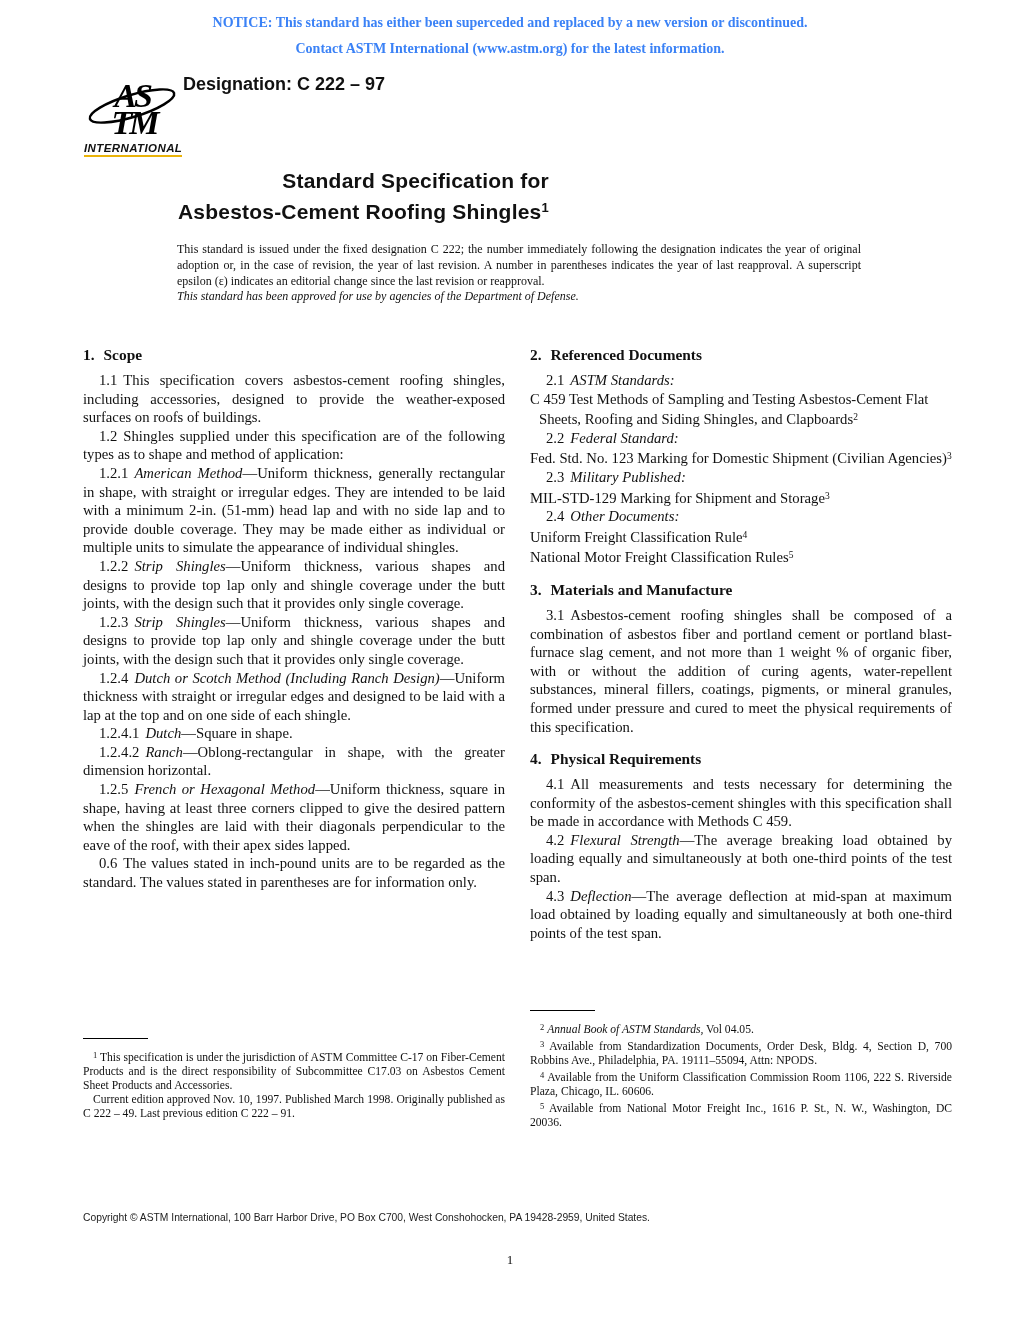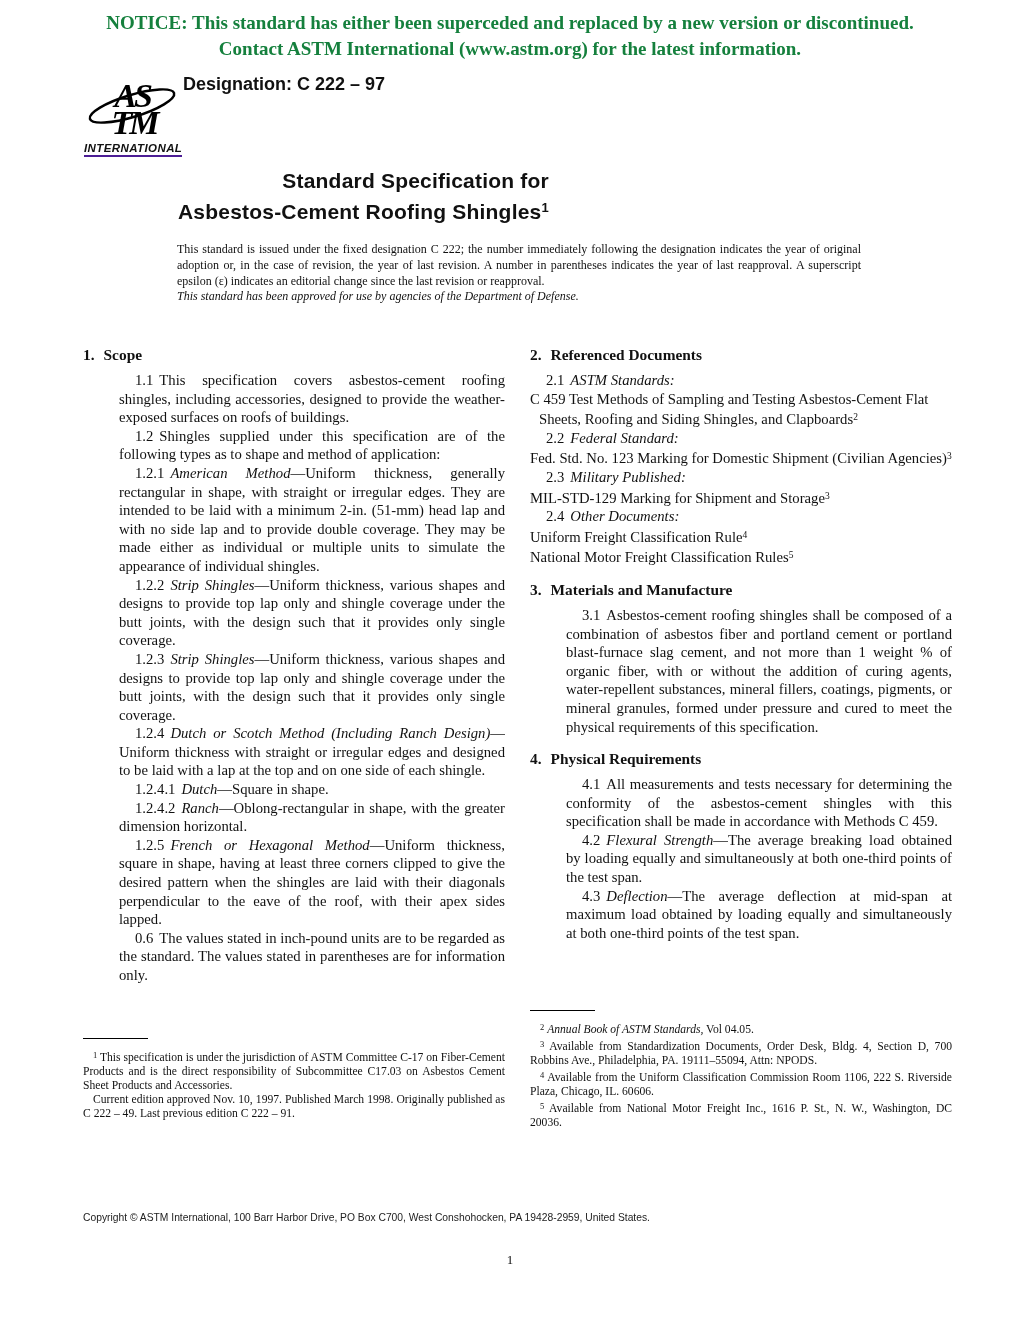--- a/index.html
+++ b/index.html
@@ -6,31 +6,31 @@
   html, body { background: #ffffff; }
   body {
     width: 1020px; height: 1320px; position: relative;
     font-family: "Liberation Serif", serif; color: #111;
   }
   .page { position: absolute; inset: 0; width: 1020px; height: 1320px; background: #fff; overflow: hidden; }
 
   
   .notice {
     position: absolute; top: 10px; left: 0; width: 100%;
-    text-align: center; color: #15803d; font-weight: bold;
-    font-size: 19px; line-height: 26px; font-family: "Liberation Serif", serif;
+    text-align: center; color: #3b82f6; font-weight: bold;
+    font-size: 14px; line-height: 26px; font-family: "Liberation Serif", serif;
   }
 
   
   .logo { position: absolute; left: 84px; top: 74px; width: 96px; text-align: center; }
   .logo svg { display: block; margin: 0 auto; }
   .logo .intl {
     display: inline-block; margin-top: 1px;
     font-family: "Liberation Sans", sans-serif; font-weight: bold; font-style: italic;
-    font-size: 11.5px; letter-spacing: 0.4px; border-bottom: 2px solid #4c1d95; padding-bottom: 1px;
+    font-size: 11.5px; letter-spacing: 0.4px; border-bottom: 2px solid #eab308; padding-bottom: 1px;
   }
 
   .designation {
     position: absolute; left: 183px; top: 74px;
     font-family: "Liberation Sans", sans-serif; font-weight: bold; font-size: 18px;
   }
 
   .title {
     position: absolute; left: 178px; top: 167px;
     font-family: "Liberation Sans", sans-serif; font-weight: bold;
@@ -49,21 +49,21 @@
 
   
   .col { position: absolute; top: 345px; width: 422px; font-size: 14.7px; line-height: 18.6px; text-align: justify; }
   .col-left  { left: 83px; }
   .col-right { left: 530px; }
 
   .sec-h { font-size: 15.4px; font-weight: bold; line-height: 19px; margin-bottom: 7px; text-align: left; }
   .sec-h .hnum { padding-right: 9px; }
   .sec { margin-top: 13px; }
 
-  .body-p { text-indent: 16px; margin-left: 36px; }
+  .body-p { text-indent: 16px; }
   .pnum { padding-right: 6px; }
   .term { font-style: italic; }
   .sub-h { text-indent: 16px; }
   .doc-entry { padding-left: 9px; text-indent: -9px; text-align: left; }
   .sup { font-size: 9.5px; vertical-align: 4px; }
 
   
   .fnblock { position: absolute; width: 422px; font-size: 11.6px; line-height: 14px; text-align: justify; }
   .fnblock-left  { left: 83px; top: 1038px; }
   .fnblock-right { left: 530px; top: 1010px; }

